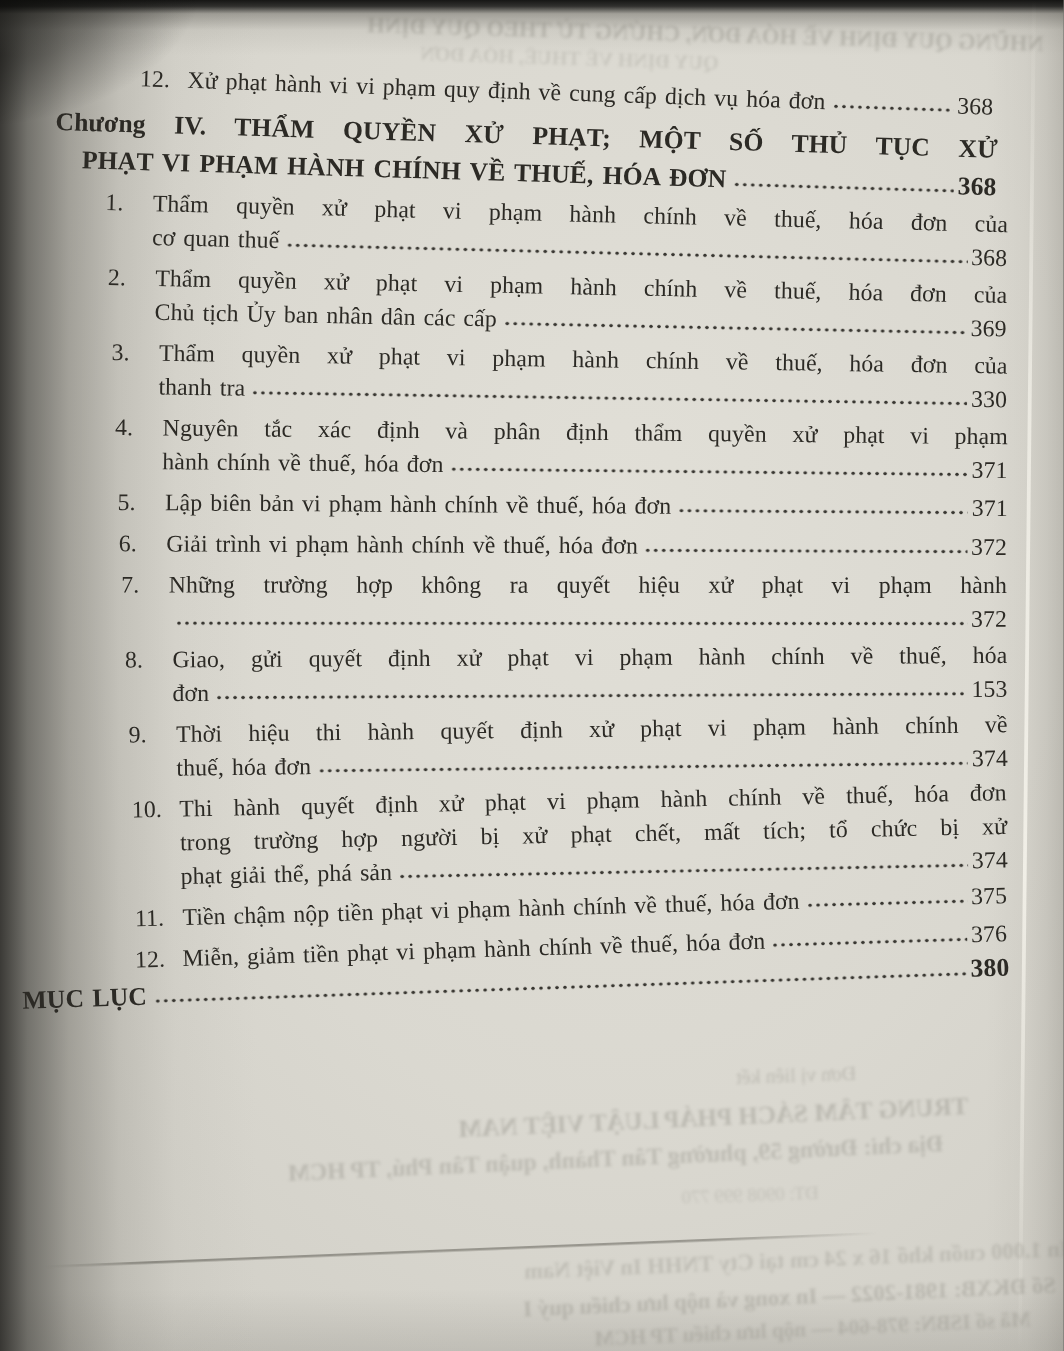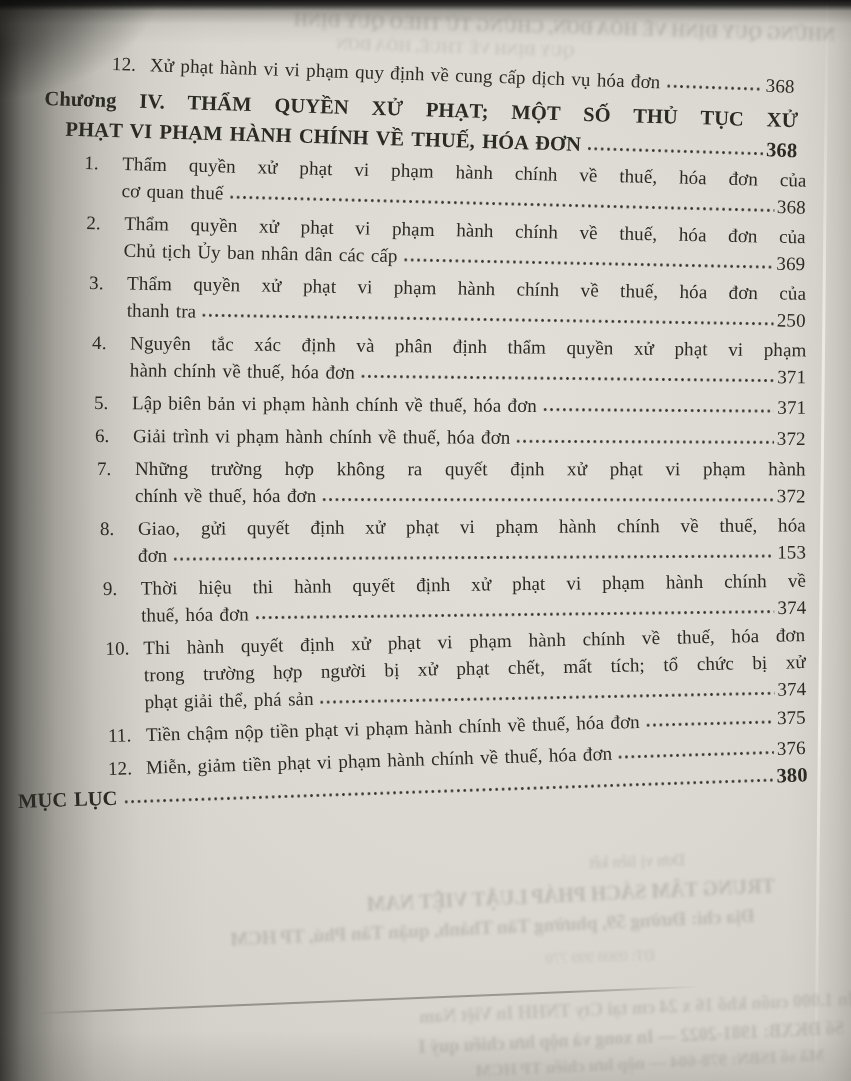--- a/index.html
+++ b/index.html
@@ -124,21 +124,21 @@
           </div>
         </div>
       </div>
       <div class="entry item" style="margin-left: 89.02px; width: 716.98px; transform-origin: 0px 50%; transform: rotate(0.868deg);">
         <span class="num">3.</span>
         <div class="body">
           <div class="line fill">Thẩm quyền xử phạt vi phạm hành chính về thuế, hóa đơn của</div>
           <div class="line last">
             <span class="txt">thanh tra</span>
             <span class="dots"></span>
-            <span class="pg">250</span>
+            <span class="pg">330</span>
           </div>
         </div>
       </div>
       <div class="entry item" style="margin-left: 91.72px; width: 714.28px; transform-origin: 0px 50%; transform: rotate(0.598deg);">
         <span class="num">4.</span>
         <div class="body">
           <div class="line fill">Nguyên tắc xác định và phân định thẩm quyền xử phạt vi phạm</div>
           <div class="line last">
             <span class="txt">hành chính về thuế, hóa đơn</span>
             <span class="dots"></span>
@@ -162,23 +162,22 @@
           <div class="line last">
             <span class="txt">Giải trình vi phạm hành chính về thuế, hóa đơn</span>
             <span class="dots"></span>
             <span class="pg">372</span>
           </div>
         </div>
       </div>
       <div class="entry item" style="margin-left: 97.39px; width: 708.61px; transform-origin: 0px 50%; transform: rotate(0.031deg);">
         <span class="num">7.</span>
         <div class="body">
-          <div class="line fill">Những trường hợp không ra quyết định xử phạt vi phạm hành</div>
-          <div class="line last">
-            <span class="txt">chính về thuế, hóa đơn</span>
+          <div class="line fill">Những trường hợp không ra quyết hiệu xử phạt vi phạm hành</div>
+          <div class="line last">
             <span class="dots"></span>
             <span class="pg">372</span>
           </div>
         </div>
       </div>
       <div class="entry item" style="margin-left: 100.09px; width: 705.91px; transform-origin: 0px 50%; transform: rotate(-0.2961deg);">
         <span class="num">8.</span>
         <div class="body">
           <div class="line fill">Giao, gửi quyết định xử phạt vi phạm hành chính về thuế, hóa</div>
           <div class="line last">

